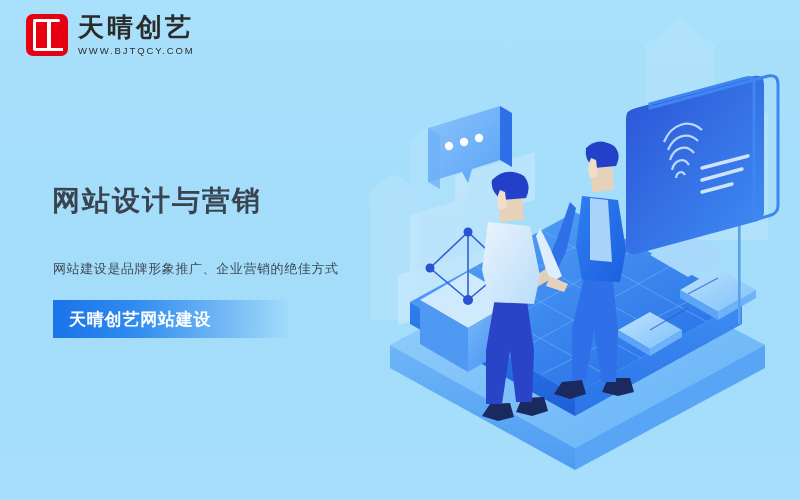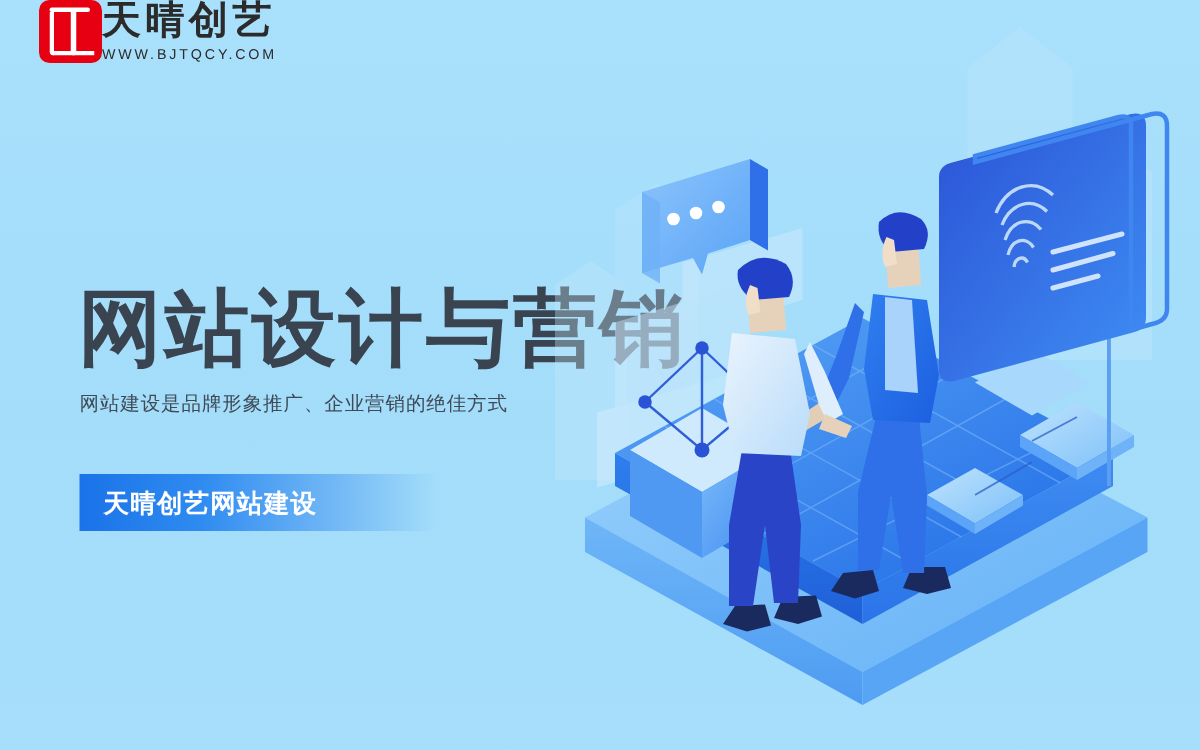--- a/index.html
+++ b/index.html
@@ -14,22 +14,22 @@
   
   .banner {
     position:absolute; inset:0;
     width:800px; height:500px;
     background:linear-gradient(180deg,#a9e0fc 0%, #a3ddfa 55%, #a6defb 100%);
     overflow:hidden;
   }
 
   
   .logo-block {
-    position:absolute; left:26px; top:0;
-    display:flex; align-items:center; 
+    position:absolute; left:26px; top:14px;
+    display:flex; align-items:center; gap:10px;
   }
   .logo-mark {
     width:42px; height:42px; border-radius:7px;
     background:#e60012; position:relative; flex:none;
   }
   .logo-mark::before {
     content:""; position:absolute; left:7px; top:8px;
     width:12px; height:26px; border:3px solid #fff; border-top:none;
     border-radius:0 0 3px 3px;
   }
@@ -49,30 +49,30 @@
     letter-spacing:3px; line-height:1.05;
   }
   .logo-url {
     font-size:9.5px; font-weight:normal; color:#2b2b2b;
     letter-spacing:1.9px; margin-top:3px;
   }
 
   
   .headline {
     position:absolute; left:52px; top:182px;
-    font-size:56px; font-weight:bold; color:#3a4450;
+    font-size:28px; font-weight:bold; color:#3a4450;
     letter-spacing:2px; white-space:nowrap;
   }
   .subline {
     position:absolute; left:53px; top:260px;
     font-size:13px; color:#3f4a57; letter-spacing:.6px;
     white-space:nowrap;
   }
   .cta {
-    position:absolute; left:53px; top:316px;
+    position:absolute; left:53px; top:300px;
     width:238px; height:38px;
     background:linear-gradient(90deg,#1a73e8 0%, #2f8bf0 34%, #6fb6f5 70%, rgba(150,206,250,0) 100%);
     display:flex; align-items:center;
   }
   .cta-label {
     color:#fff; font-size:17px; font-weight:bold;
     letter-spacing:.8px; padding-left:16px; white-space:nowrap;
   }
 
   

